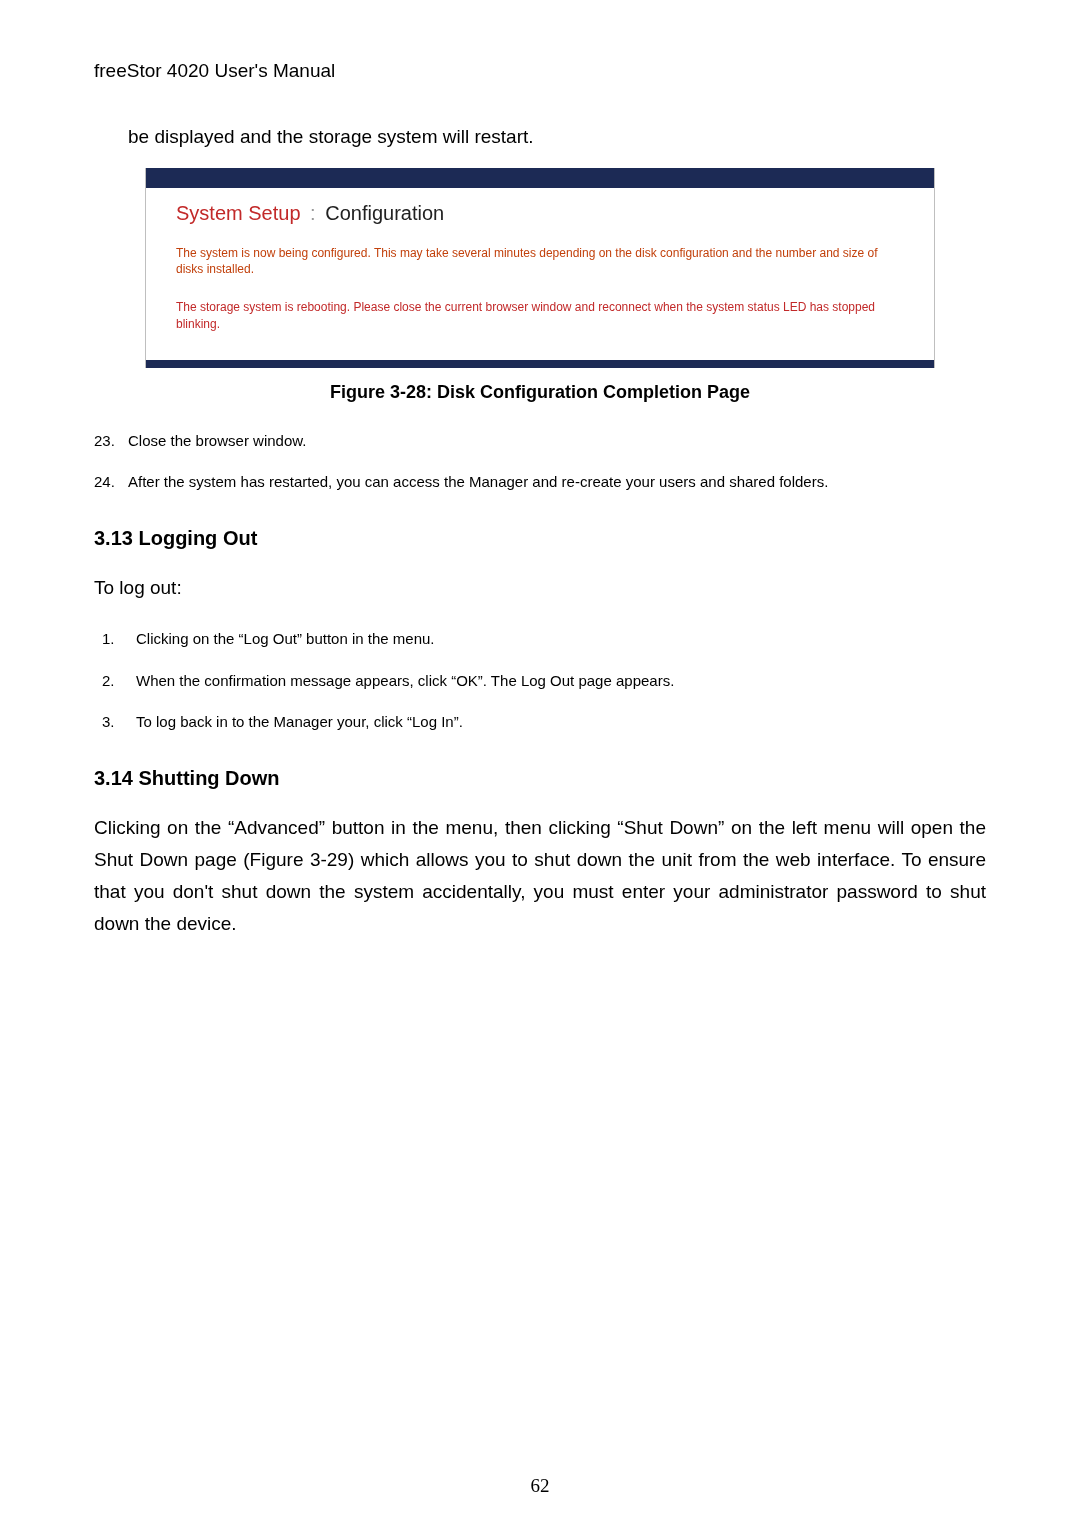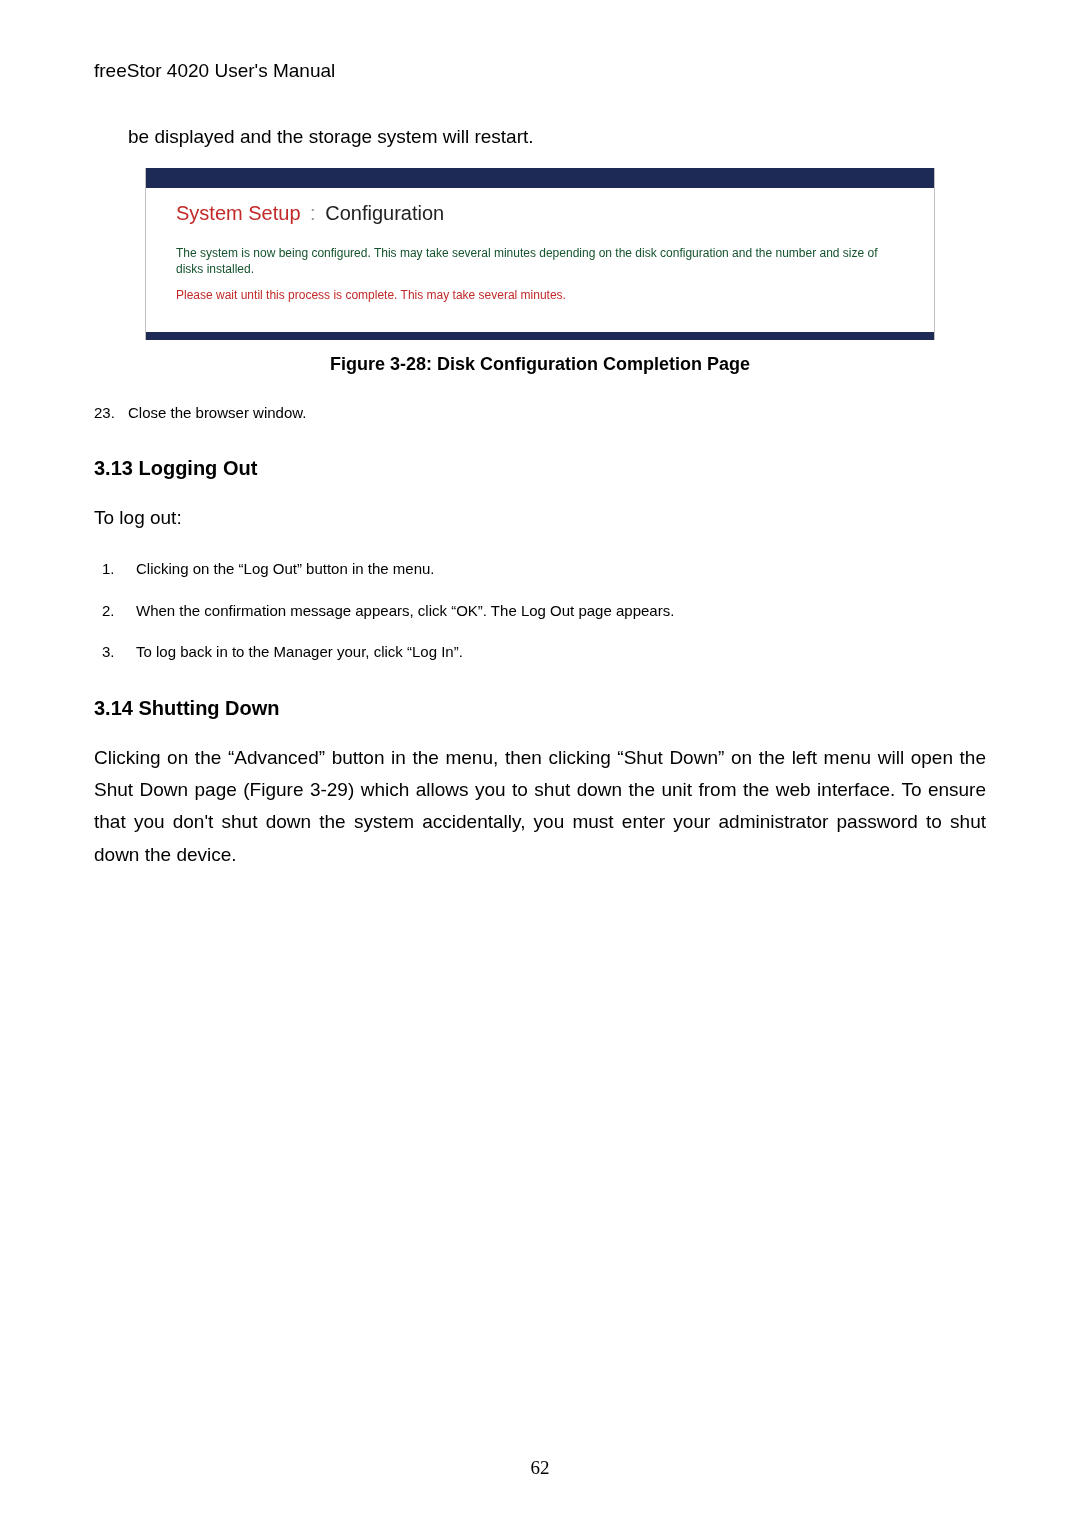--- a/index.html
+++ b/index.html
@@ -8,61 +8,65 @@
   .header-title { font-size: 19px; margin-bottom: 44px; }
   .continued-text { font-size: 19px; margin-left: 34px; margin-bottom: 20px; }
   .figure-box { margin: 0 auto 14px auto; width: 790px; border: 1px solid #bfbfbf; border-top: none; border-bottom: none; }
   .navy-bar { height: 20px; background: #1c2a55; width: 100%; }
   .navy-bar.bottom { height: 8px; }
   .figure-inner { padding: 14px 30px 18px 30px; background: #fff; }
   .fig-title { font-size: 20px; font-weight: normal; margin-bottom: 20px; }
   .fig-title .red { color: #c22929; }
   .fig-title .sep { color: #999; margin: 0 4px; }
   .fig-title .black { color: #222; }
-  .fig-line { font-size: 12px; line-height: 1.35; margin-bottom: 10px; color: #14532d; }
+  .fig-line { font-size: 12px; line-height: 1.35; margin-bottom: 10px; color: #c2410c; }
   .fig-line.red { color: #c22929; }
   .fig-line.spaced { margin-top: 22px; }
   .figure-caption { text-align: center; font-weight: bold; font-size: 18px; margin-bottom: 25px; }
   .num-item { display: flex; font-size: 15px; line-height: 1.7; margin-bottom: 16px; }
   .num-item .num { width: 34px; flex-shrink: 0; }
   .num-item .num.indent { width: 42px; padding-left: 8px; }
   .num-item .txt { flex: 1; }
   .section-heading { font-size: 20px; font-weight: bold; margin-top: 32px; margin-bottom: 22px; }
   .para { font-size: 19px; line-height: 1.7; margin-bottom: 22px; }
   .para.justify { text-align: justify; }
-  .page-number { position: absolute; bottom: 48px; left: 0; width: 100%; text-align: center; font-size: 19px; font-family: "Times New Roman", Times, serif; }
+  .page-number { position: absolute; bottom: 30px; left: 0; width: 100%; text-align: center; font-size: 19px; font-family: "Times New Roman", Times, serif; }
 </style>
 </head>
 <body>
 
 <div class="page">
 
   <div class="header-title">freeStor 4020 User's Manual</div>
 
   <div class="continued-text">be displayed and the storage system will restart.</div>
 
   <div class="figure-box">
     <div class="navy-bar"></div>
     <div class="figure-inner">
       <div class="fig-title">
         <span class="red">System Setup</span>
         <span class="sep">:</span>
         <span class="black">Configuration</span>
       </div>
       <div class="fig-line">The system is now being configured. This may take several minutes depending on the disk configuration and the number and size of disks installed.</div>
-      <div class="fig-line red">Please wait until this process is complete. This may take several minutes.</div>
+      <div class="fig-line red spaced">The storage system is rebooting. Please close the current browser window and reconnect when the system status LED has stopped blinking.</div>
     </div>
     <div class="navy-bar bottom"></div>
   </div>
 
   <div class="figure-caption">Figure 3-28: Disk Configuration Completion Page</div>
 
   <div class="num-item">
     <div class="num">23.</div>
     <div class="txt">Close the browser window.</div>
+  </div>
+  <div class="num-item">
+    <div class="num">24.</div>
+    <div class="txt">After the system has restarted, you can access the Manager and re-create your users and shared folders.</div>
   </div>
 
   <div class="section-heading">3.13  Logging Out</div>
   <div class="para">To log out:</div>
 
   <div class="num-item">
     <div class="num indent">1.</div>
     <div class="txt">Clicking on the “Log Out” button in the menu.</div>
   </div>
   <div class="num-item">

